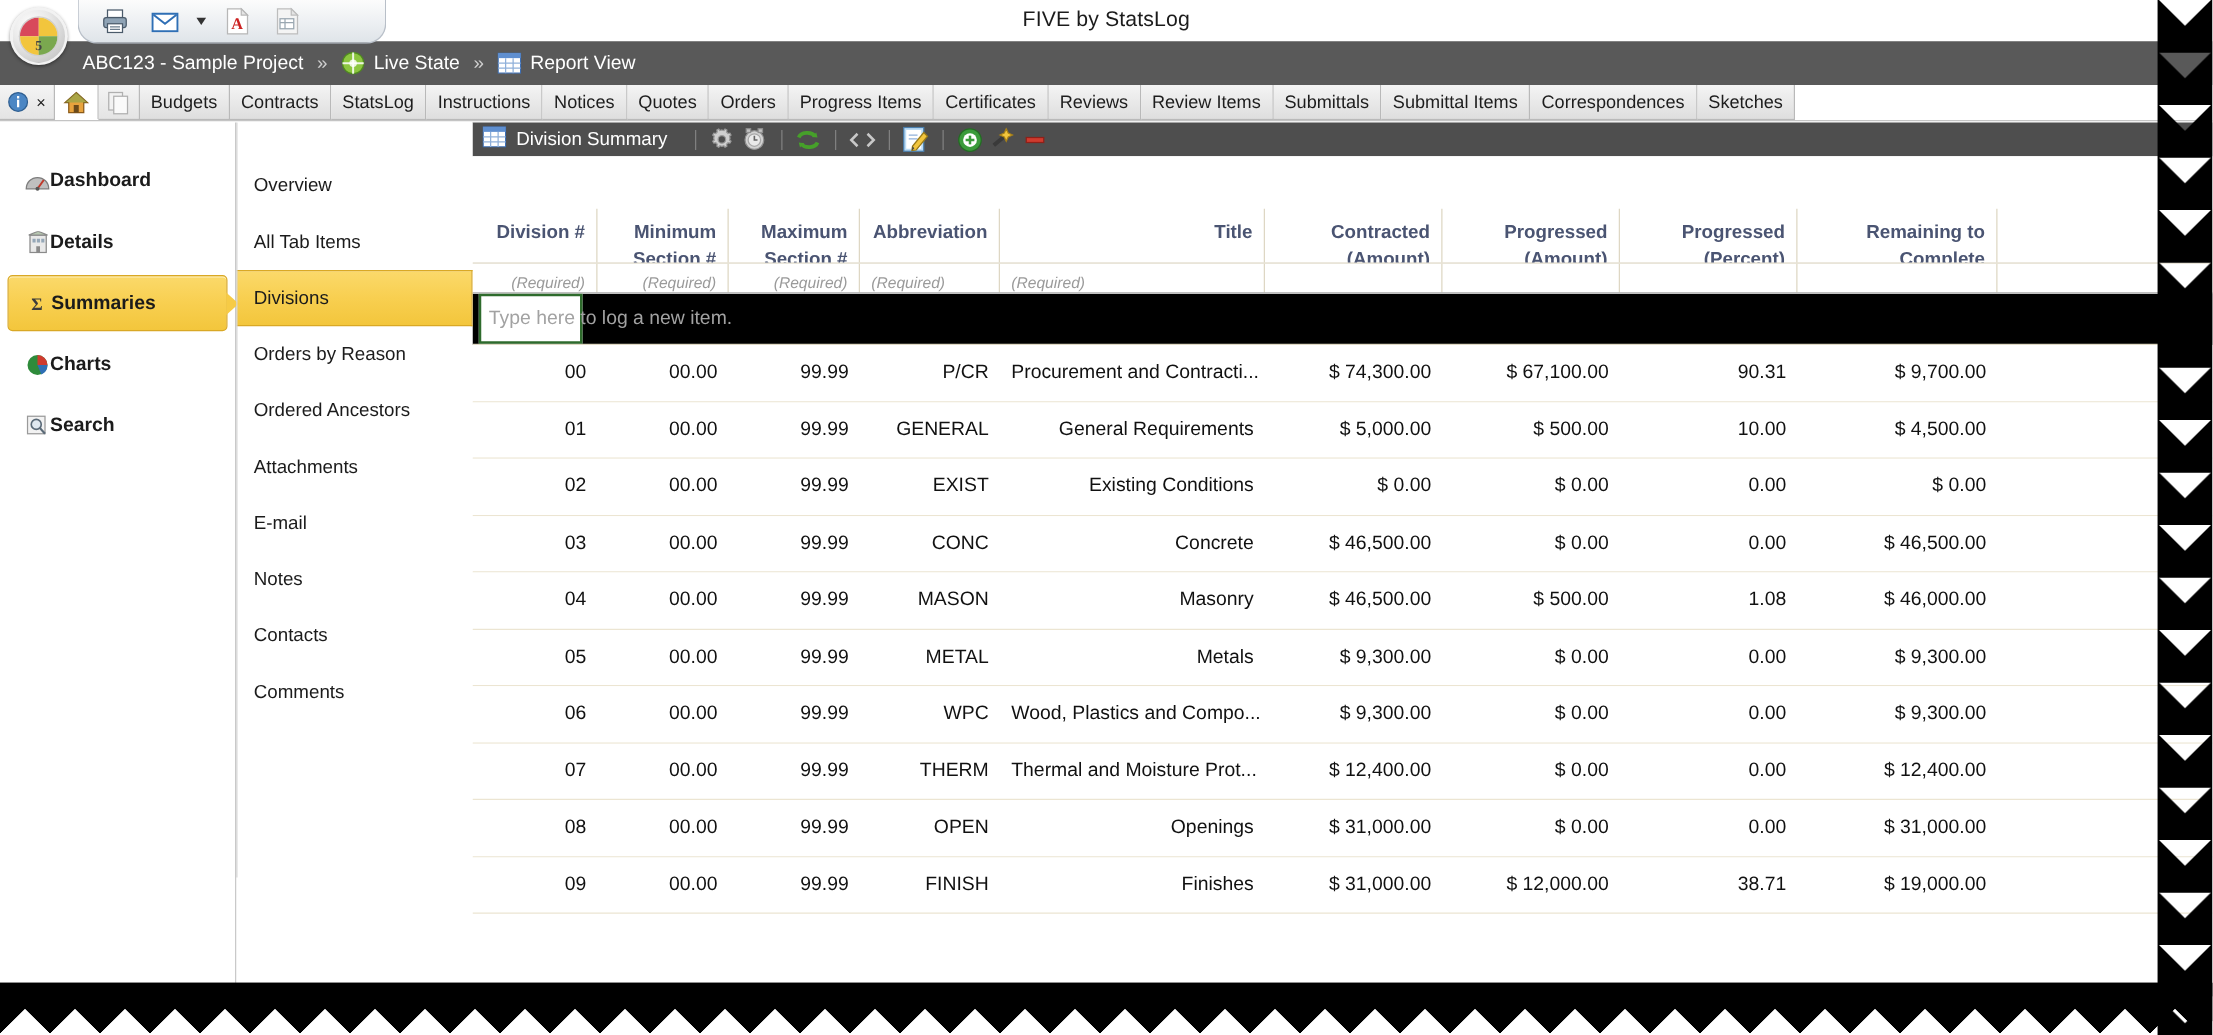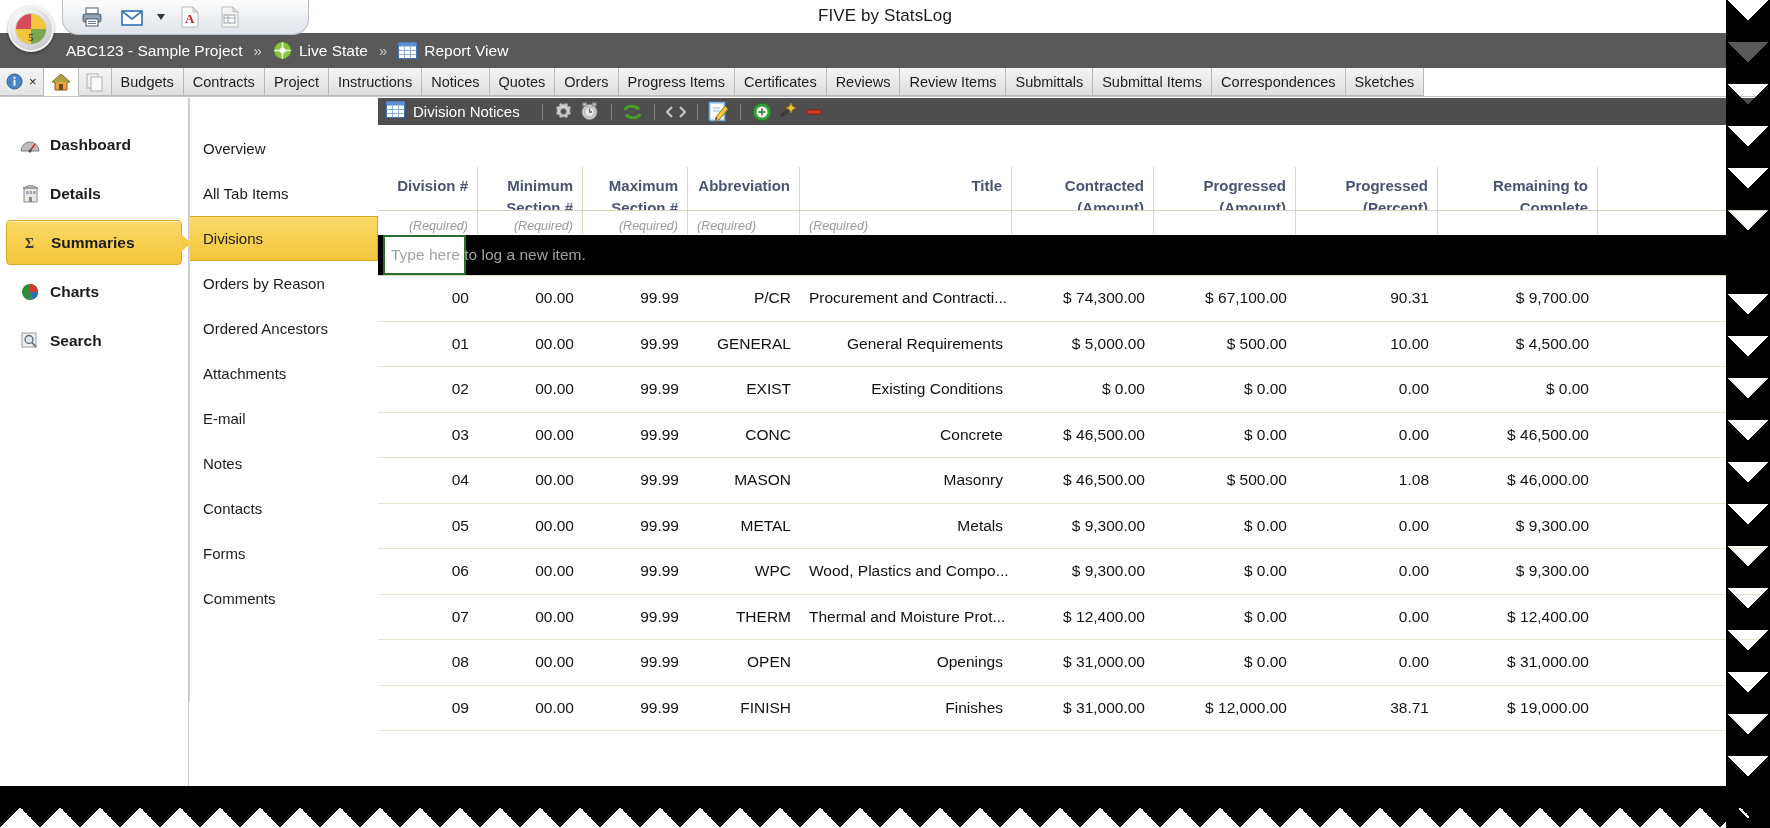--- a/index.html
+++ b/index.html
@@ -140,21 +140,21 @@
     position: absolute; left: 0; top: 98px;
     width: 189px; height: 700px;
     background: #ffffff;
     border-right: 1px solid #c9c9c9;
     padding-top: 24px;
     z-index: 8;
   }
   .nav-item {
     height: 45px;
     display: flex; align-items: center;
-    padding-left: 14px; gap: 10px;
+    padding-left: 14px; 
     font-size: 15.5px; font-weight: bold; color: #1b1b1b;
     margin: 0 6px 4px 6px;
     border-radius: 4px;
     cursor: default;
   }
   .nav-item.sel {
     background: linear-gradient(to bottom,#fbd96a 0%, #f8cf50 50%, #f3c63c 100%);
     border: 1px solid #d9a825;
     box-shadow: inset 0 1px 0 #fdf0bb;
     position: relative;
@@ -395,21 +395,21 @@
       </svg>
     </div>
     <div class="tab sys">
       <svg width="20" height="20" viewBox="0 0 20 20">
         <rect x="2" y="2" width="11" height="14" fill="#f2f2f2" stroke="#b0b0b0"></rect>
         <rect x="6" y="5" width="11" height="14" fill="#fafafa" stroke="#b0b0b0"></rect>
       </svg>
     </div>
     <div class="tab">Budgets</div>
     <div class="tab">Contracts</div>
-    <div class="tab">Project</div>
+    <div class="tab">StatsLog</div>
     <div class="tab">Instructions</div>
     <div class="tab">Notices</div>
     <div class="tab">Quotes</div>
     <div class="tab">Orders</div>
     <div class="tab">Progress Items</div>
     <div class="tab">Certificates</div>
     <div class="tab">Reviews</div>
     <div class="tab">Review Items</div>
     <div class="tab">Submittals</div>
     <div class="tab">Submittal Items</div>
@@ -474,39 +474,38 @@
   <div class="subnav">
     <div class="sub-item">Overview</div>
     <div class="sub-item">All Tab Items</div>
     <div class="sub-item sel">Divisions</div>
     <div class="sub-item">Orders by Reason</div>
     <div class="sub-item">Ordered Ancestors</div>
     <div class="sub-item">Attachments</div>
     <div class="sub-item">E-mail</div>
     <div class="sub-item">Notes</div>
     <div class="sub-item">Contacts</div>
-    <div class="sub-item">Forms</div>
     <div class="sub-item">Comments</div>
   </div>
   <div class="subnav-divider"></div>
 
   <div class="content">
 
     <div class="ctoolbar">
       <span>
         <svg width="19" height="17" viewBox="0 0 19 17">
           <rect x="0.5" y="0.5" width="18" height="16" fill="#ffffff" stroke="#3d6fb5"></rect>
           <rect x="0.5" y="0.5" width="18" height="4" fill="#5f8fd0"></rect>
           <line x1="6.5" y1="4.5" x2="6.5" y2="16.5" stroke="#8fb0da"></line>
           <line x1="12.5" y1="4.5" x2="12.5" y2="16.5" stroke="#8fb0da"></line>
           <line x1="0.5" y1="8.5" x2="18.5" y2="8.5" stroke="#8fb0da"></line>
           <line x1="0.5" y1="12.5" x2="18.5" y2="12.5" stroke="#8fb0da"></line>
         </svg>
       </span>
-      <span class="ctool-title">Division Notices</span>
+      <span class="ctool-title">Division Summary</span>
 
       <span class="tb-sep"></span>
       <span class="tb-btn">
         <svg width="19" height="19" viewBox="0 0 19 19">
           <path d="M9.5 2 l1.6 .4 .9-1.2 1.5 .9 -.3 1.5 1.2 1.2 1.5-.3 .9 1.5 -1.2 .9 .4 1.6 -.4 1.6 1.2 .9 -.9 1.5 -1.5-.3 -1.2 1.2 .3 1.5 -1.5 .9 -.9-1.2 -1.6 .4 -1.6-.4 -.9 1.2 -1.5-.9 .3-1.5 -1.2-1.2 -1.5 .3 -.9-1.5 1.2-.9 -.4-1.6 .4-1.6 -1.2-.9 .9-1.5 1.5 .3 1.2-1.2 -.3-1.5 1.5-.9 .9 1.2 z" fill="#cfcfcf" stroke="#9a9a9a"></path>
           <circle cx="9.5" cy="9.5" r="3" fill="#4e4e4e" stroke="#9a9a9a"></circle>
         </svg>
       </span>
       <span class="tb-btn">
         <svg width="19" height="19" viewBox="0 0 19 19">

